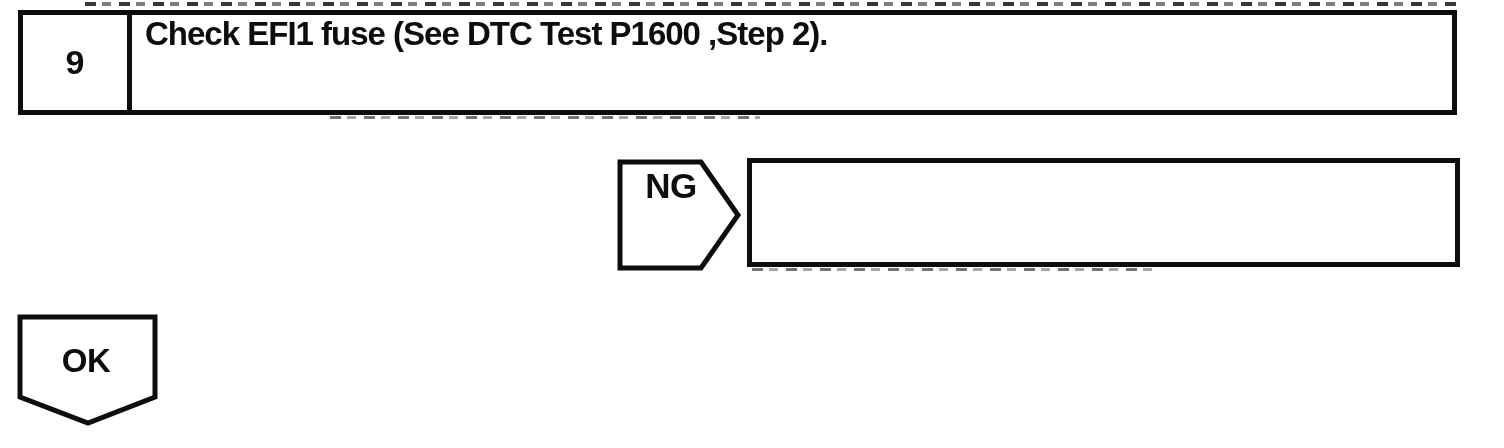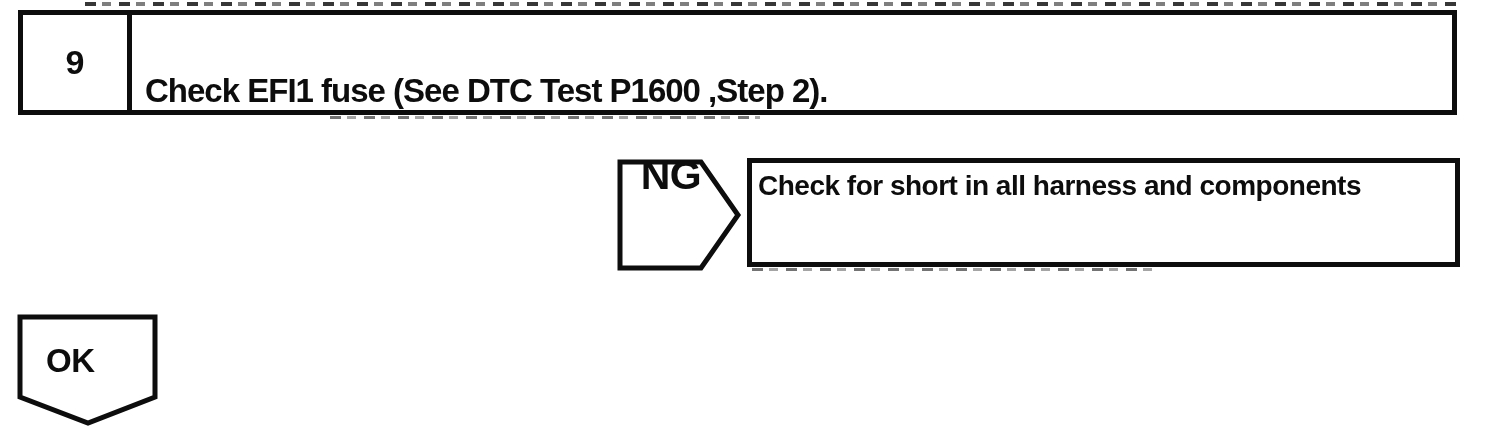--- a/index.html
+++ b/index.html
@@ -44,37 +44,37 @@
     border-right: 5px solid var(--ink);
     display: flex;
     align-items: center;
     justify-content: center;
     font-weight: bold;
     font-size: 34px;
   }
   .step-instruction-cell {
     flex: 1;
     display: flex;
-    align-items: flex-end;
+    align-items: flex-start;
     padding-left: 13px;
     font-weight: bold;
     font-size: 33px;
     letter-spacing: -1px;
     white-space: nowrap;
   }
 
   
   .ng-shape-svg { position: absolute; left: 615px; top: 157px; }
   .ng-label {
     position: absolute;
-    left: 628px; top: 152px;
+    left: 628px; top: 166px;
     width: 86px;
     text-align: center;
     font-weight: bold;
-    font-size: 41px;
+    font-size: 35px;
     letter-spacing: -0.5px;
   }
 
   
   .result-box {
     position: absolute;
     left: 747px; top: 158px;
     width: 713px; height: 109px;
     border: 5px solid var(--ink);
     background: var(--paper);
@@ -86,20 +86,21 @@
   }
   .result-line { white-space: nowrap; }
   .result-line.justified { word-spacing: 6px; }
 
   
   .ok-shape-svg { position: absolute; left: 15px; top: 312px; }
   .ok-label {
     position: absolute;
     left: 46px; top: 342px;
     width: 80px;
+    text-align: center;
     font-weight: bold;
     font-size: 33px;
     letter-spacing: -0.5px;
   }
 
   svg polygon {
     fill: var(--paper);
     stroke: var(--ink);
     stroke-width: 5;
     stroke-linejoin: miter;
@@ -122,21 +123,20 @@
       <span>Check EFI1 fuse (See DTC Test P1600 ,Step 2).</span>
     </div>
   </div>
 
   <svg class="ng-shape-svg" width="130" height="116" viewBox="0 0 130 116">
     <polygon points="5,5 86,5 123,58 86,111 5,111"></polygon>
   </svg>
   <div class="ng-label">NG</div>
 
   <div class="result-box">
-    <div class="result-line">Check for short in all harness and components</div>
   </div>
 
   <svg class="ok-shape-svg" width="146" height="117" viewBox="0 0 146 117">
     <polygon points="5,5 140,5 140,85 73,111 5,85"></polygon>
   </svg>
   <div class="ok-label">OK</div>
 
 </div>
 
 </body></html>

